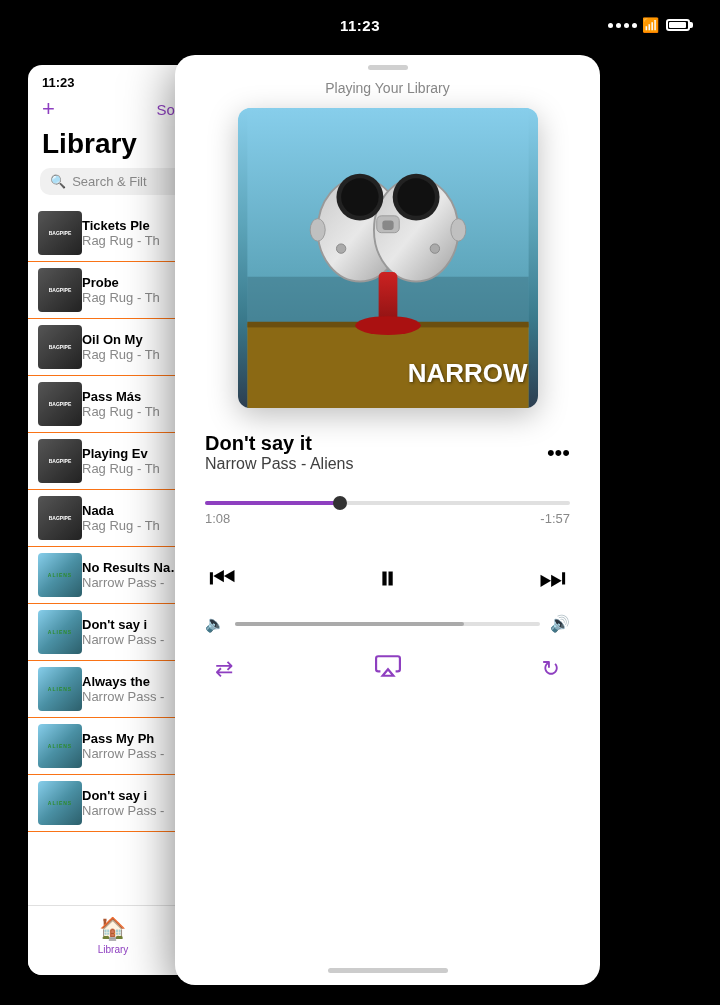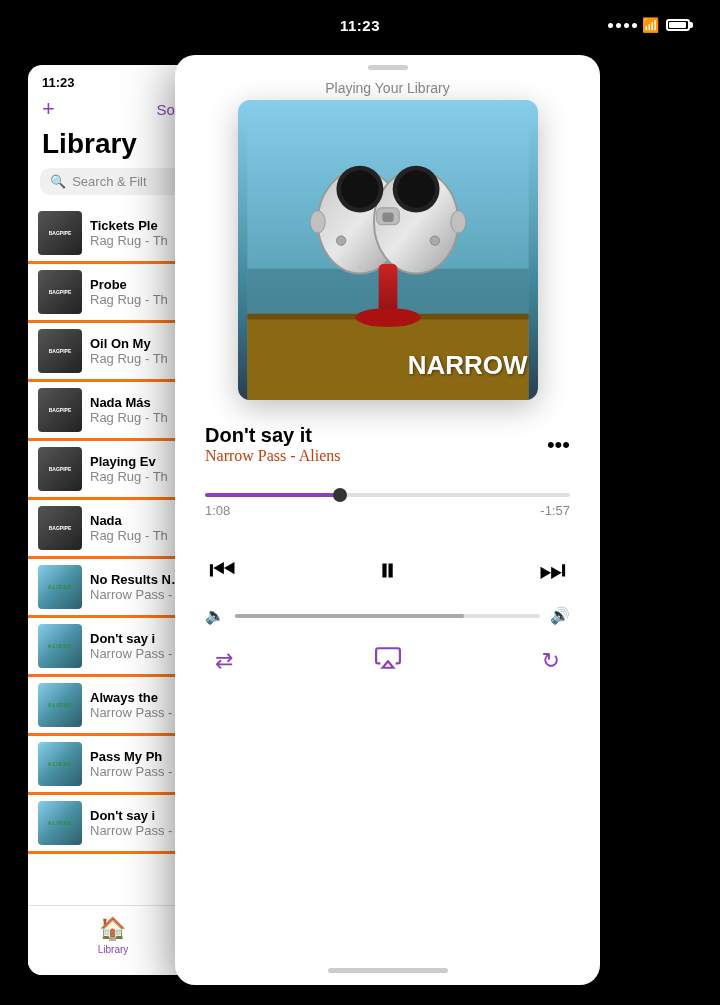--- a/index.html
+++ b/index.html
@@ -123,22 +123,22 @@
       gap: 6px;
     }
     .library-search-icon { color: #888; font-size: 13px; }
     .library-search-text { color: #888; font-size: 13px; }
 
     .library-list { overflow: hidden; }
     .library-item {
       display: flex;
       align-items: center;
       padding: 6px 10px;
-      gap: 8px;
-      border-bottom: 3px solid #f97316;
+      gap: 0;
+      border-bottom: 1px solid #f97316;
     }
     .library-item-thumb {
       width: 44px;
       height: 44px;
       border-radius: 4px;
       background: #444;
       flex-shrink: 0;
       overflow: hidden;
       position: relative;
     }
@@ -223,21 +223,21 @@
       border-radius: 3px;
       margin-top: 10px;
     }
     .player-subtitle {
       margin-top: 10px;
       font-size: 14px;
       color: #888;
       font-weight: 400;
     }
     .album-art-container {
-      margin-top: 4px;
+      margin-top: 12px;
       width: 300px;
       height: 300px;
       border-radius: 12px;
       overflow: hidden;
       box-shadow: 0 8px 30px rgba(0,0,0,0.25);
       position: relative;
       background: linear-gradient(180deg, #87ceeb 0%, #5ba3b8 40%, #3a7a8c 70%, #2c3e50 100%);
     }
     .album-art-aliens-text {
       position: absolute;
@@ -270,23 +270,22 @@
       justify-content: flex-start;
     }
     .track-text { flex: 1; }
     .track-title {
       font-size: 20px;
       font-weight: 700;
       color: #000;
     }
     .track-artist {
       font-size: 16px;
-      color: #c2410c;
+      color: #404040;
       font-weight: 400;
-      font-family: Liberation Serif, serif;
     }
     .track-more {
       font-size: 22px;
       color: #000;
       font-weight: 300;
     }
 
     
     .progress-container {
       margin-top: 16px;
@@ -471,21 +470,21 @@
         <div class="library-item-sub">Rag Rug - Th</div>
       </div>
     </div>
       <div class="library-item">
       <div class="library-item-thumb">
         <div class="thumb-bg">
             <span class="thumb-label">BAGPIPE</span>
           </div>
       </div>
       <div class="library-item-info">
-        <div class="library-item-title">Nada Más</div>
+        <div class="library-item-title">Pass Más</div>
         <div class="library-item-sub">Rag Rug - Th</div>
       </div>
     </div>
       <div class="library-item">
       <div class="library-item-thumb">
         <div class="thumb-bg">
             <span class="thumb-label">BAGPIPE</span>
           </div>
       </div>
       <div class="library-item-info">

